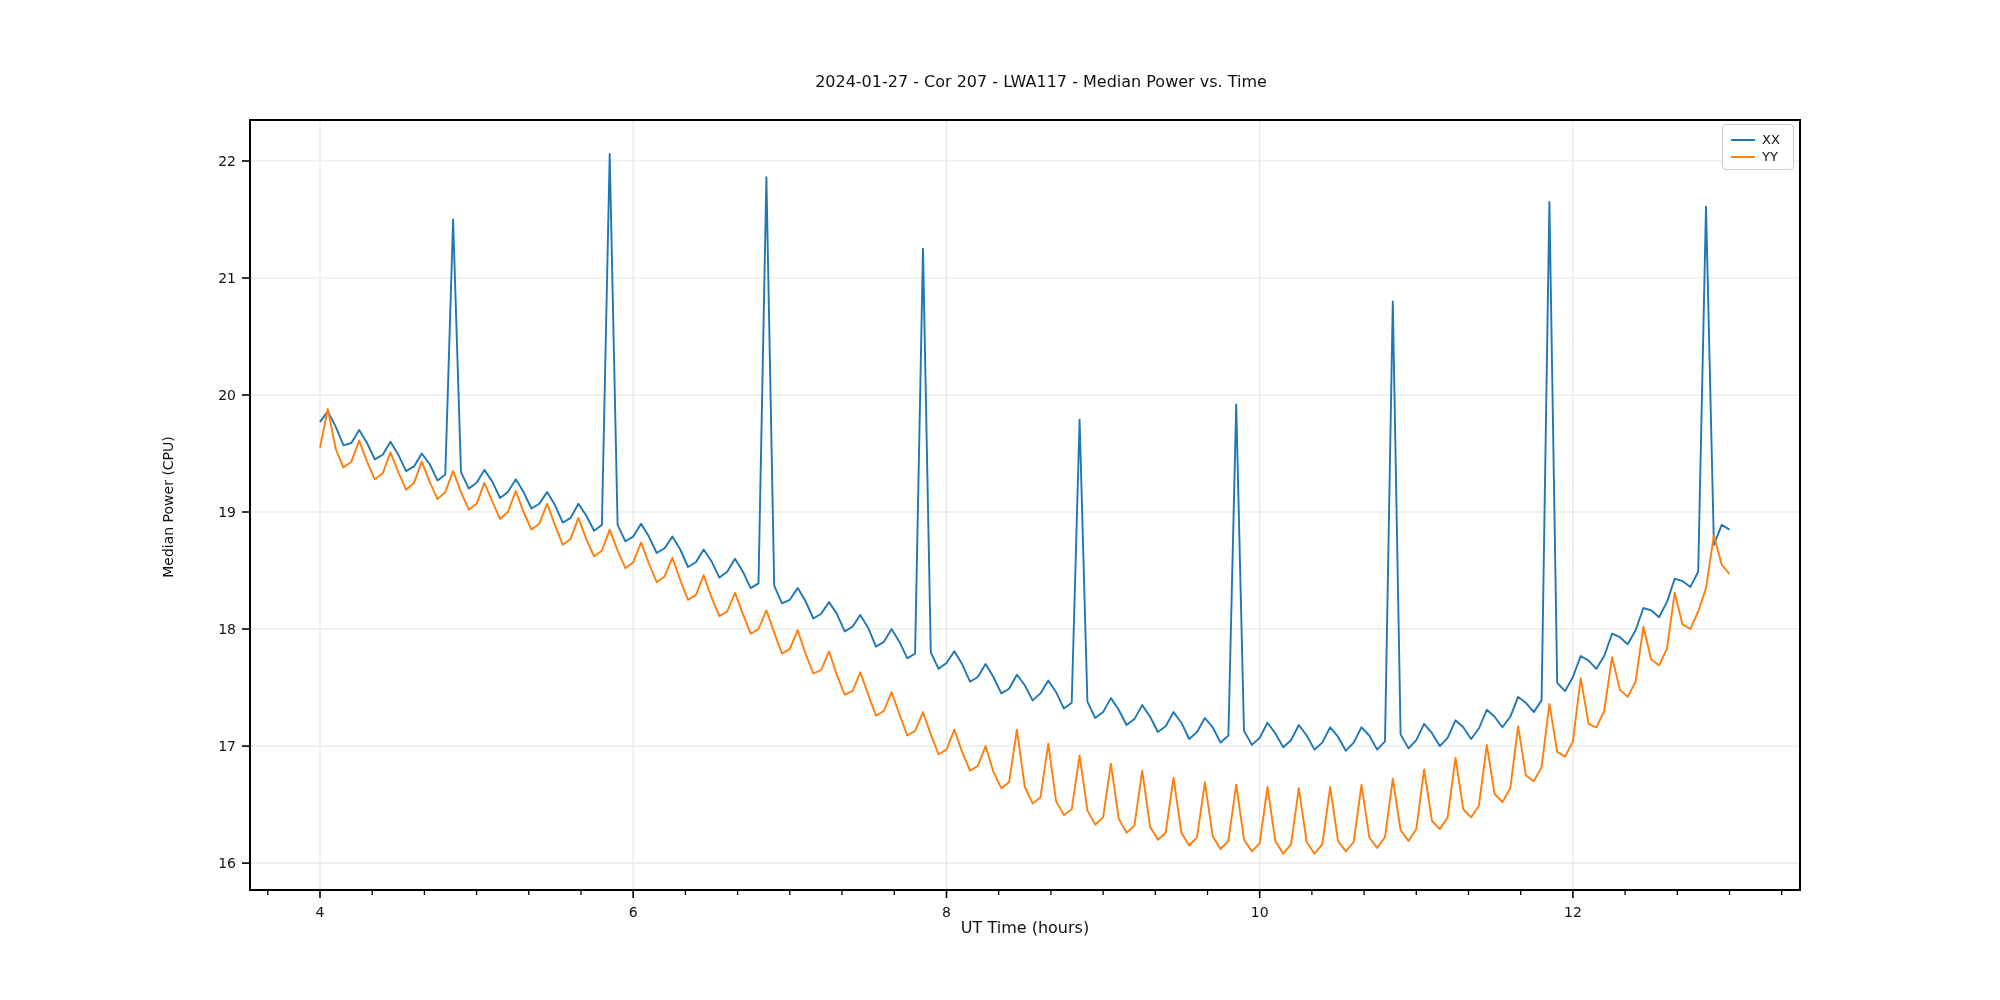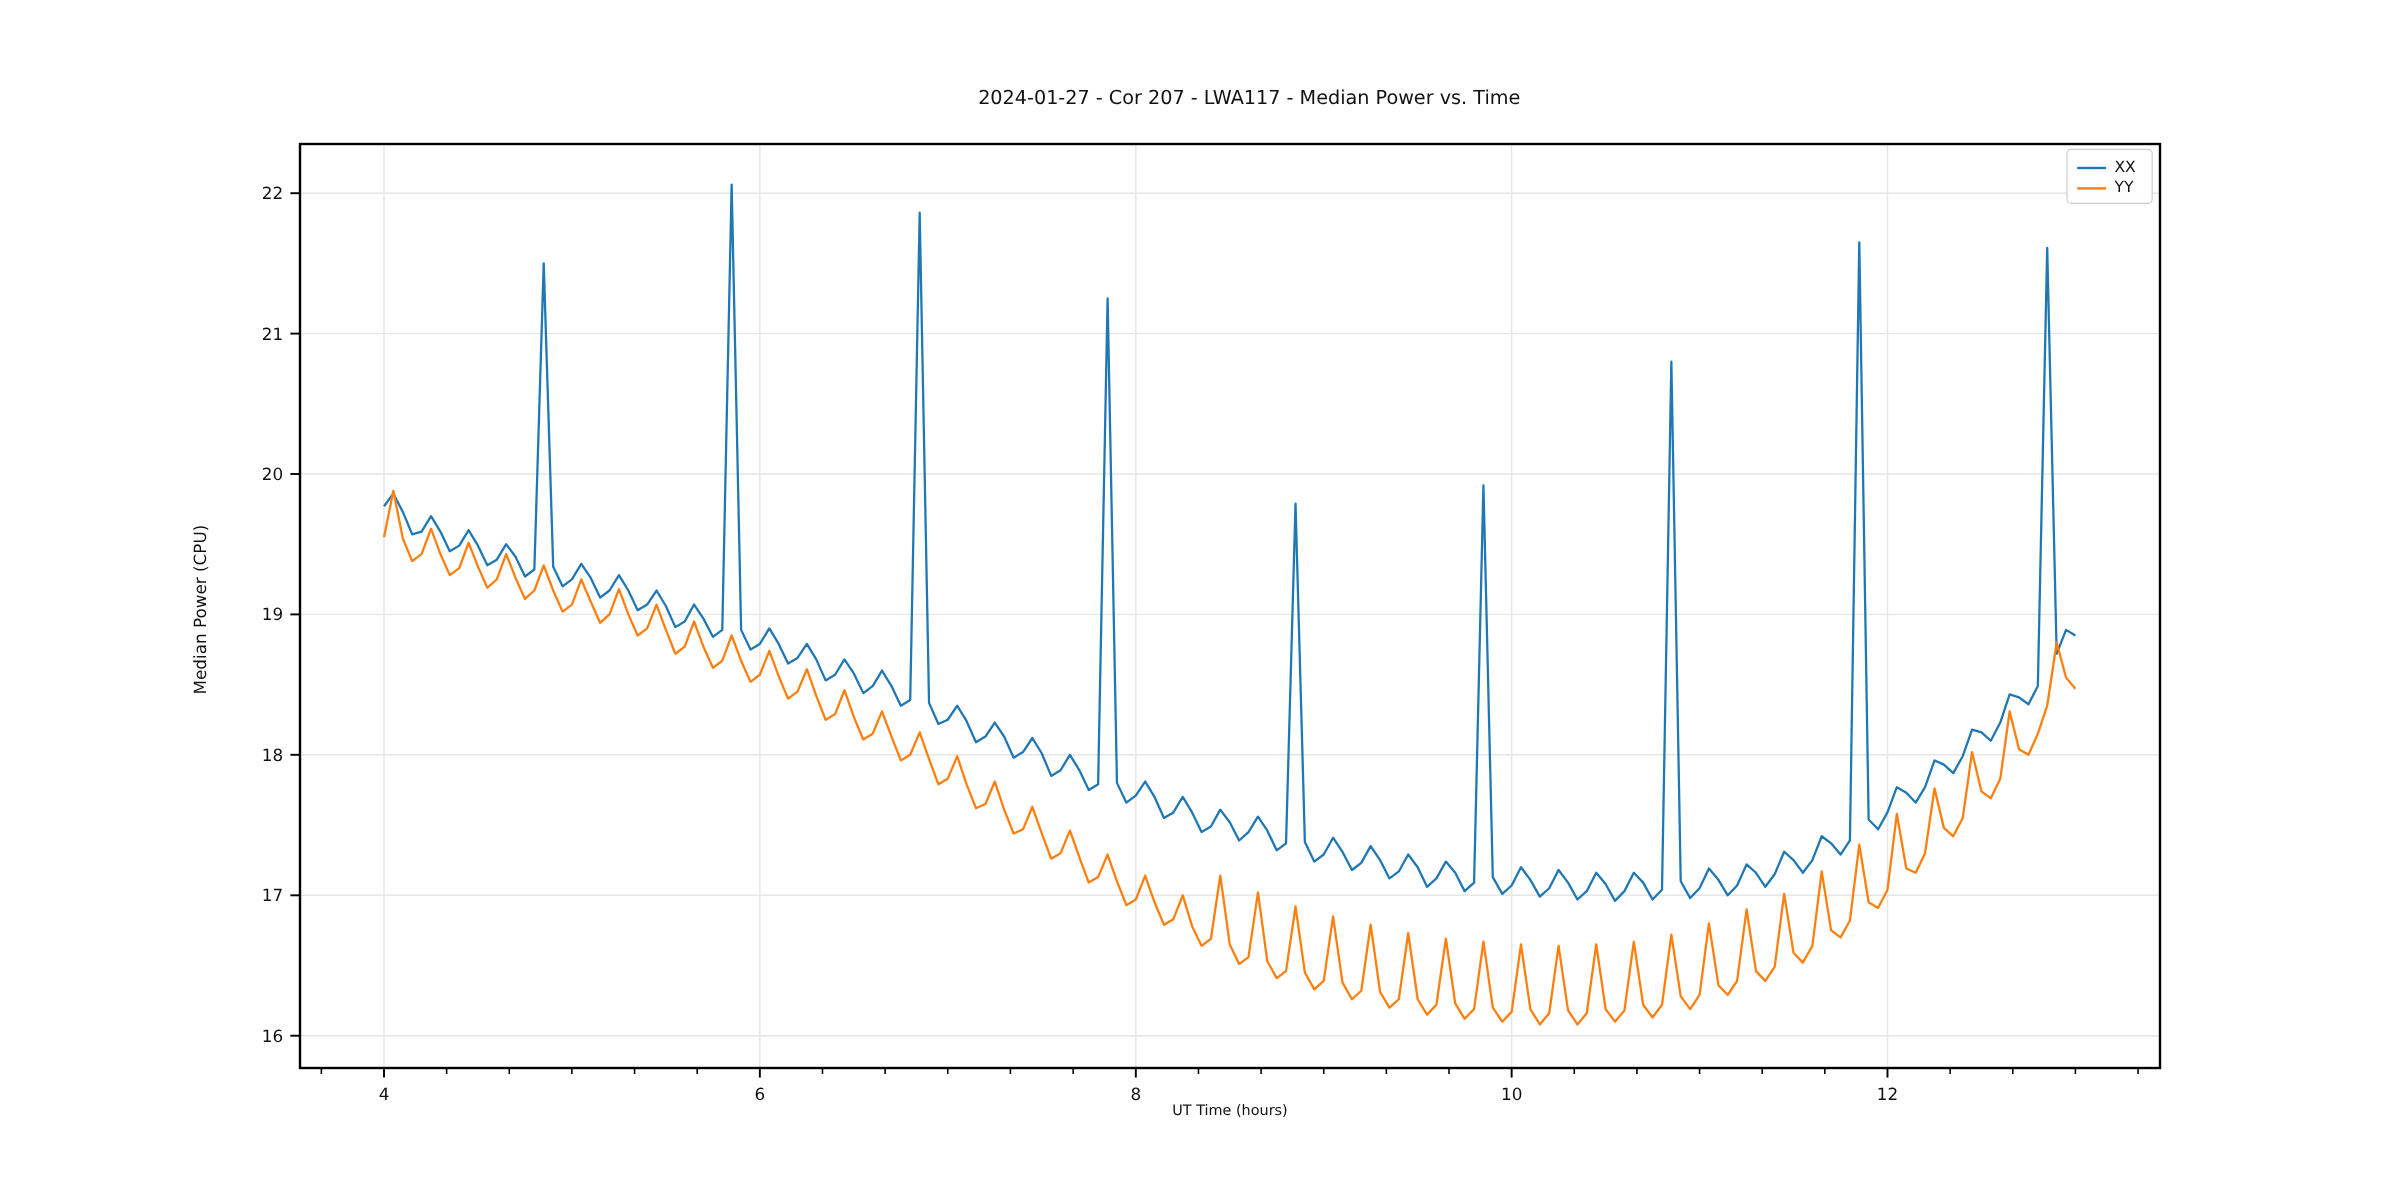--- a/index.html
+++ b/index.html
@@ -2,21 +2,21 @@
 <html><head>
 <meta charset="utf-8">
 <style>
   html,body{margin:0;padding:0;background:#fff;}
   #figure{position:relative;width:2000px;height:1000px;background:#fff;
           font-family:"DejaVu Sans","Liberation Sans",sans-serif;color:#111;}
   #plot-svg{position:absolute;left:0;top:0;}
   .fig-title{position:absolute;left:266px;top:72px;width:1550px;text-align:center;
              font-size:16px;color:#111;}
   .x-label{position:absolute;left:250px;top:918px;width:1550px;text-align:center;
-           font-size:12px;color:#111;}
+           font-size:16px;color:#111;}
   .y-label{position:absolute;left:168px;top:505px;width:0;height:0;overflow:visible;}
   .y-label span{display:inline-block;white-space:nowrap;transform:translate(-50%,-50%) rotate(-90deg);
                 font-size:14px;color:#111;}
   .legend{position:absolute;left:1722px;top:124px;width:72px;height:46px;
           border:1px solid #ccc;border-radius:4px;background:rgba(255,255,255,.92);
           box-sizing:border-box;padding:5px 6px 4px 8px;display:flex;flex-direction:column;
           justify-content:flex-end;}
   .legend-row{display:flex;align-items:center;gap:7px;height:17px;}
   .legend-line{width:24px;height:0;border-top:2px solid #000;}
   .legend-text{font-size:13px;color:#111;line-height:17px;}

